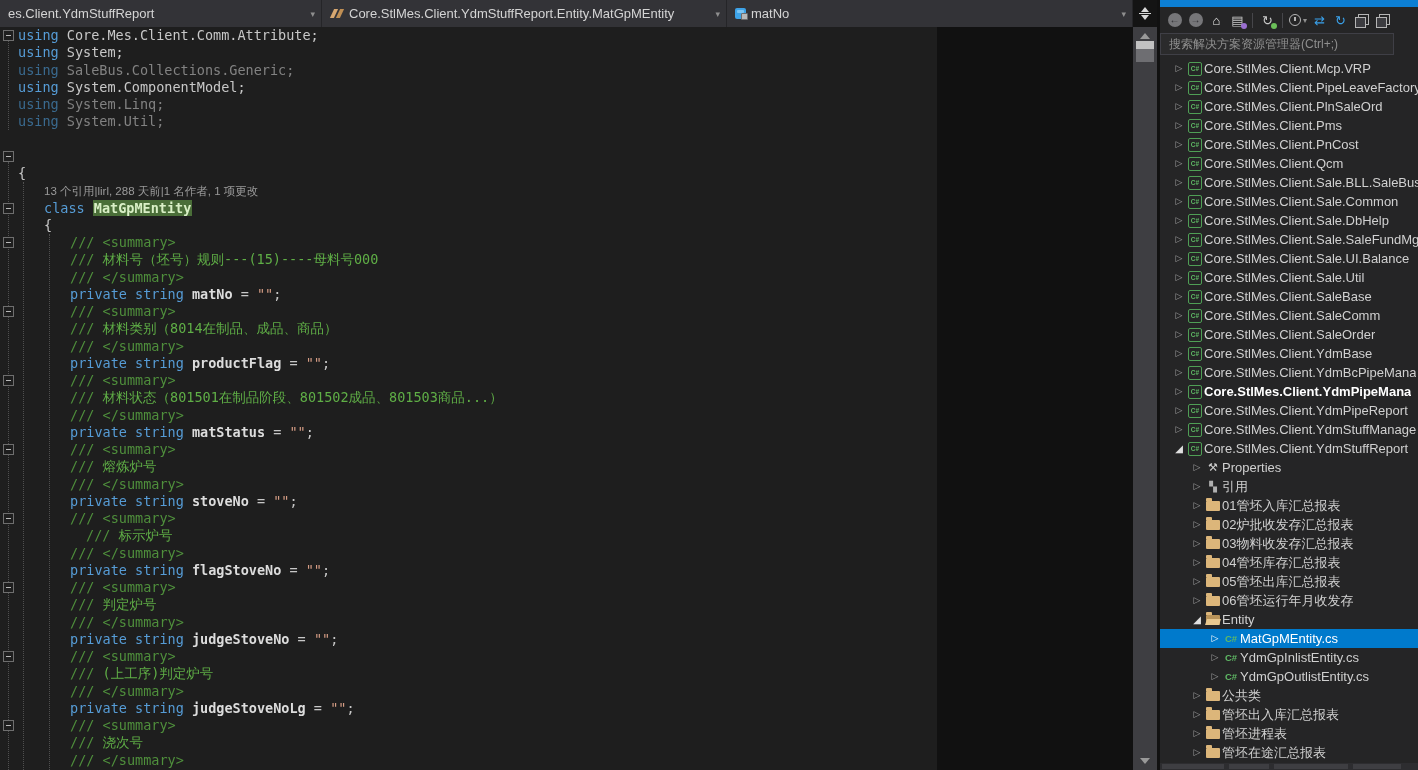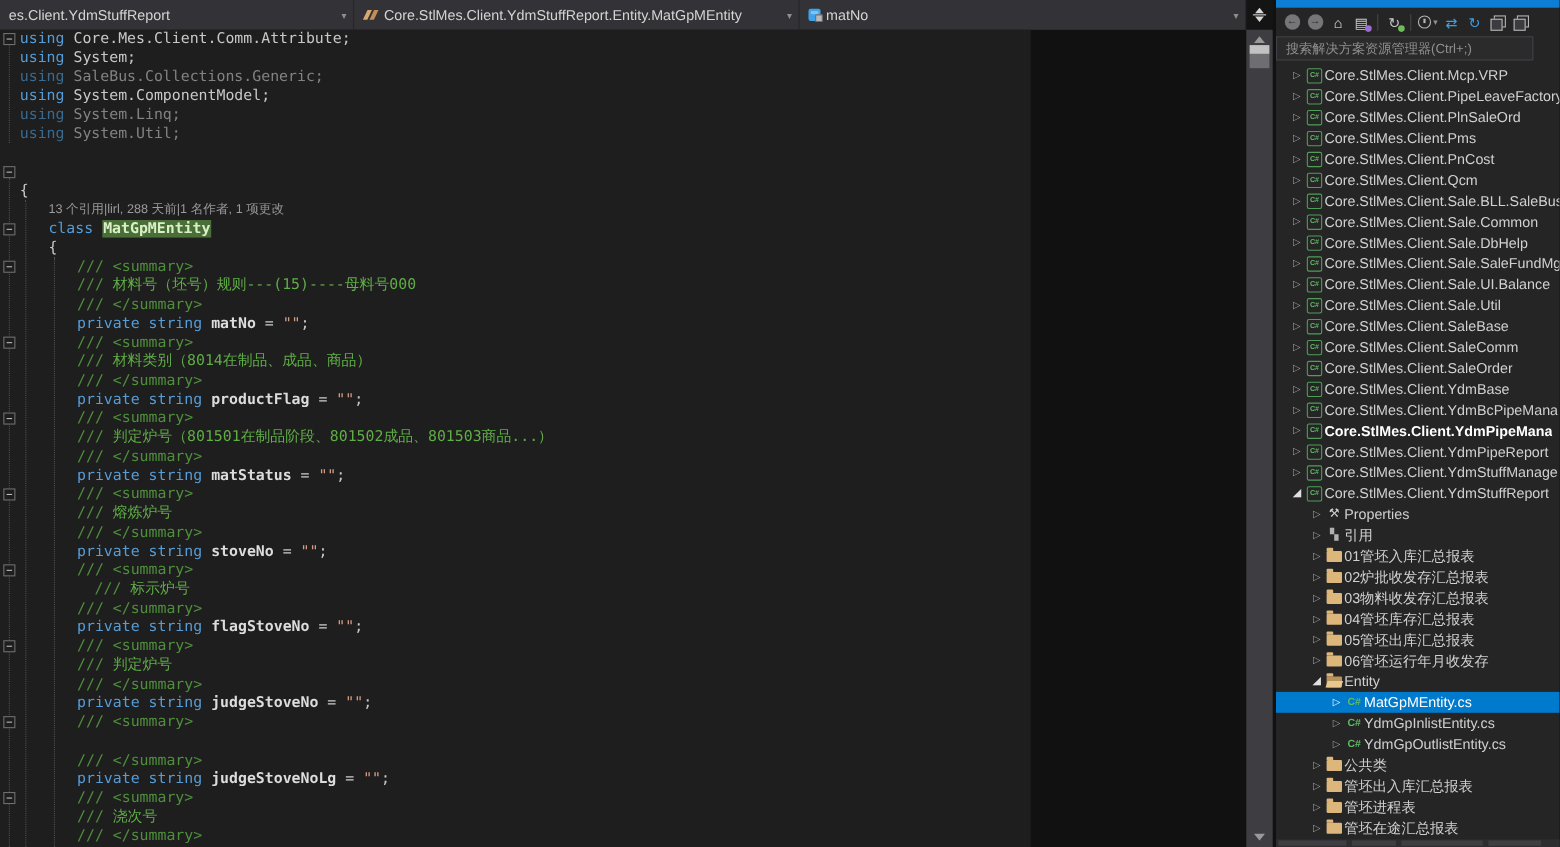--- a/index.html
+++ b/index.html
@@ -164,40 +164,41 @@
         <div class="code-line" style="top: 224.25px; padding-left: 70px;"><span class="seg-c">/// </span><span class="seg-ct">材料号（坯号）规则---(15)----母料号000</span></div>
         <div class="code-line" style="top: 241.5px; padding-left: 70px;"><span class="seg-c">/// &lt;/summary&gt;</span></div>
         <div class="code-line" style="top: 258.75px; padding-left: 70px;"><span class="seg-k">private string</span><span class="seg-p"> </span><span class="seg-f">matNo</span><span class="seg-p"> = </span><span class="seg-s">""</span><span class="seg-p">;</span></div>
         <div class="code-line" style="top: 276px; padding-left: 70px;"><span class="seg-c">/// &lt;summary&gt;</span></div>
         <div class="fold-box" style="top: 279px;"></div>
         <div class="code-line" style="top: 293.25px; padding-left: 70px;"><span class="seg-c">/// </span><span class="seg-ct">材料类别（8014在制品、成品、商品）</span></div>
         <div class="code-line" style="top: 310.5px; padding-left: 70px;"><span class="seg-c">/// &lt;/summary&gt;</span></div>
         <div class="code-line" style="top: 327.75px; padding-left: 70px;"><span class="seg-k">private string</span><span class="seg-p"> </span><span class="seg-f">productFlag</span><span class="seg-p"> = </span><span class="seg-s">""</span><span class="seg-p">;</span></div>
         <div class="code-line" style="top: 345px; padding-left: 70px;"><span class="seg-c">/// &lt;summary&gt;</span></div>
         <div class="fold-box" style="top: 348px;"></div>
-        <div class="code-line" style="top: 362.25px; padding-left: 70px;"><span class="seg-c">/// </span><span class="seg-ct">判定炉号（801501在制品阶段、801502成品、801503商品...）</span></div>
+        <div class="code-line" style="top: 362.25px; padding-left: 70px;"><span class="seg-c">/// </span><span class="seg-ct">材料状态（801501在制品阶段、801502成品、801503商品...）</span></div>
         <div class="code-line" style="top: 379.5px; padding-left: 70px;"><span class="seg-c">/// &lt;/summary&gt;</span></div>
         <div class="code-line" style="top: 396.75px; padding-left: 70px;"><span class="seg-k">private string</span><span class="seg-p"> </span><span class="seg-f">matStatus</span><span class="seg-p"> = </span><span class="seg-s">""</span><span class="seg-p">;</span></div>
         <div class="code-line" style="top: 414px; padding-left: 70px;"><span class="seg-c">/// &lt;summary&gt;</span></div>
         <div class="fold-box" style="top: 417px;"></div>
         <div class="code-line" style="top: 431.25px; padding-left: 70px;"><span class="seg-c">/// </span><span class="seg-ct">熔炼炉号</span></div>
         <div class="code-line" style="top: 448.5px; padding-left: 70px;"><span class="seg-c">/// &lt;/summary&gt;</span></div>
         <div class="code-line" style="top: 465.75px; padding-left: 70px;"><span class="seg-k">private string</span><span class="seg-p"> </span><span class="seg-f">stoveNo</span><span class="seg-p"> = </span><span class="seg-s">""</span><span class="seg-p">;</span></div>
         <div class="code-line" style="top: 483px; padding-left: 70px;"><span class="seg-c">/// &lt;summary&gt;</span></div>
         <div class="fold-box" style="top: 486px;"></div>
         <div class="code-line" style="top: 500.25px; padding-left: 86px;"><span class="seg-c">/// </span><span class="seg-ct">标示炉号</span></div>
         <div class="code-line" style="top: 517.5px; padding-left: 70px;"><span class="seg-c">/// &lt;/summary&gt;</span></div>
         <div class="code-line" style="top: 534.75px; padding-left: 70px;"><span class="seg-k">private string</span><span class="seg-p"> </span><span class="seg-f">flagStoveNo</span><span class="seg-p"> = </span><span class="seg-s">""</span><span class="seg-p">;</span></div>
         <div class="code-line" style="top: 552px; padding-left: 70px;"><span class="seg-c">/// &lt;summary&gt;</span></div>
         <div class="fold-box" style="top: 555px;"></div>
         <div class="code-line" style="top: 569.25px; padding-left: 70px;"><span class="seg-c">/// </span><span class="seg-ct">判定炉号</span></div>
         <div class="code-line" style="top: 586.5px; padding-left: 70px;"><span class="seg-c">/// &lt;/summary&gt;</span></div>
         <div class="code-line" style="top: 603.75px; padding-left: 70px;"><span class="seg-k">private string</span><span class="seg-p"> </span><span class="seg-f">judgeStoveNo</span><span class="seg-p"> = </span><span class="seg-s">""</span><span class="seg-p">;</span></div>
         <div class="code-line" style="top: 621px; padding-left: 70px;"><span class="seg-c">/// &lt;summary&gt;</span></div>
         <div class="fold-box" style="top: 624px;"></div>
+        <div class="code-line" style="top: 638.25px; padding-left: 70px;"><span class="seg-c">/// </span><span class="seg-ct">(上工序)判定炉号</span></div>
         <div class="code-line" style="top: 655.5px; padding-left: 70px;"><span class="seg-c">/// &lt;/summary&gt;</span></div>
         <div class="code-line" style="top: 672.75px; padding-left: 70px;"><span class="seg-k">private string</span><span class="seg-p"> </span><span class="seg-f">judgeStoveNoLg</span><span class="seg-p"> = </span><span class="seg-s">""</span><span class="seg-p">;</span></div>
         <div class="code-line" style="top: 690px; padding-left: 70px;"><span class="seg-c">/// &lt;summary&gt;</span></div>
         <div class="fold-box" style="top: 693px;"></div>
         <div class="code-line" style="top: 707.25px; padding-left: 70px;"><span class="seg-c">/// </span><span class="seg-ct">浇次号</span></div>
         <div class="code-line" style="top: 724.5px; padding-left: 70px;"><span class="seg-c">/// &lt;/summary&gt;</span></div>
       </div>
   </div>
 
   <div id="v-scroll">

